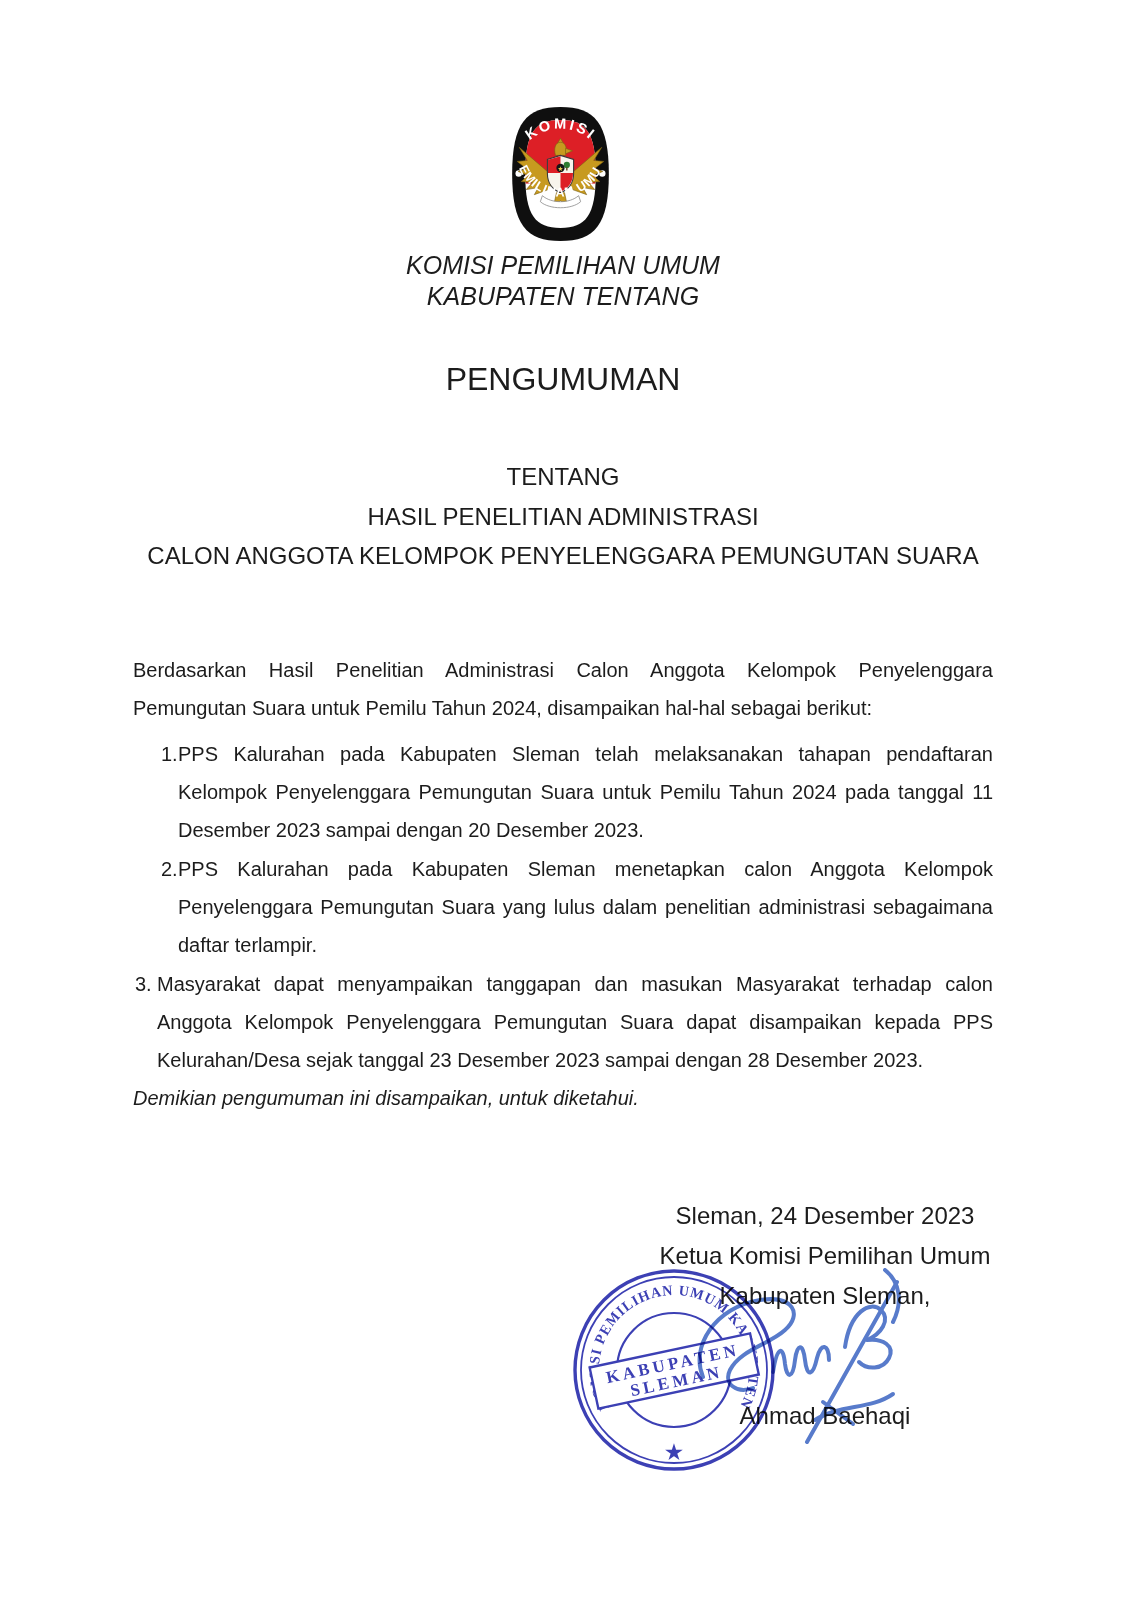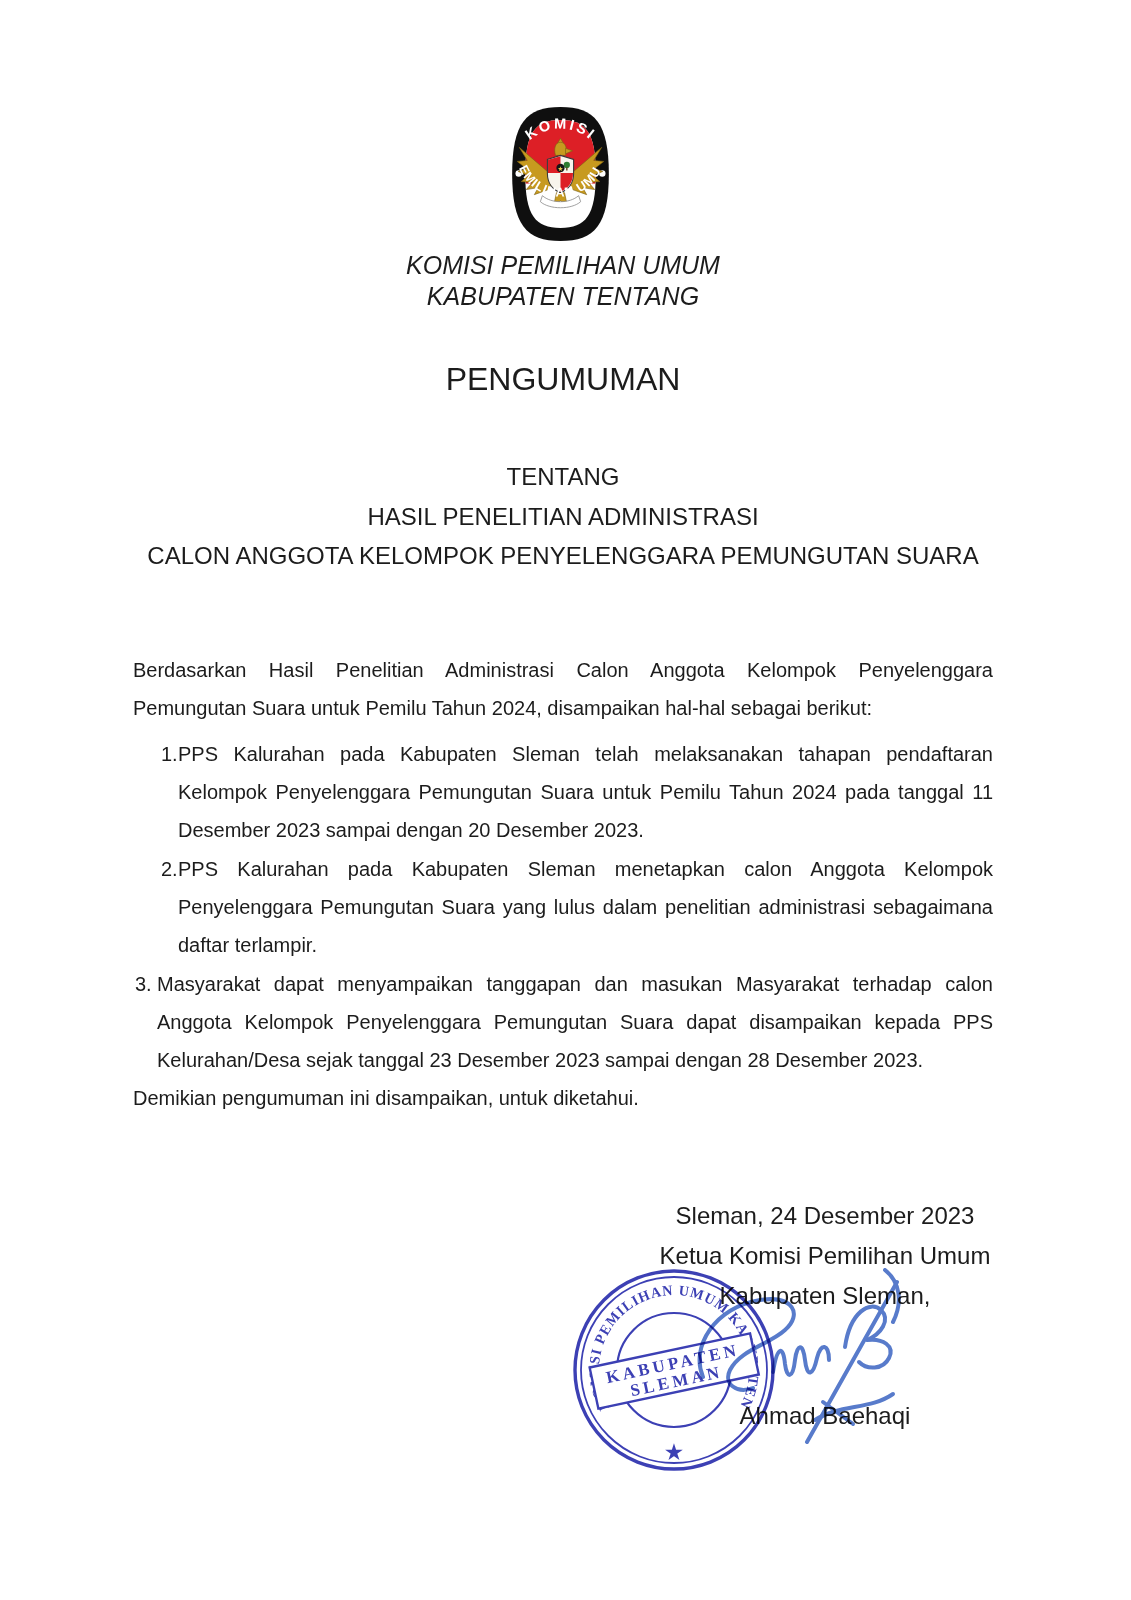--- a/index.html
+++ b/index.html
@@ -20,21 +20,21 @@
   #tentang{left:133px;top:457px;width:860px;font-size:24px;line-height:39.5px;}
   
   #body{left:133px;top:651px;width:860px;font-size:20px;line-height:38px;}
   #body p{margin:0;}
   .intro{text-align:justify;}
   .items{margin-top:8px;}
   .item{display:flex;margin-top:1px;}
   .item .num{flex:0 0 45px;box-sizing:border-box;padding-left:28px;}
   .item .txt{flex:1;text-align:justify;}
   .item.alt .num{flex:0 0 24px;padding-left:2px;}
-  .closing{margin-top:8px;}
+  .closing{margin-top:8px;font-style:italic;}
   
   #sig{left:655px;top:1196px;width:340px;font-size:24px;line-height:40px;text-align:center;}
   #sig .name{margin-top:80px;}
   
   #stamp{left:570px;top:1266px;mix-blend-mode:multiply;opacity:.92;}
   #autograph{left:685px;top:1252px;mix-blend-mode:multiply;opacity:.95;}
   #kpu-logo{left:504px;top:105px;}
   .stamp-serif{font-family:"Liberation Serif", serif;font-weight:bold;}
 </style>
 </head>

